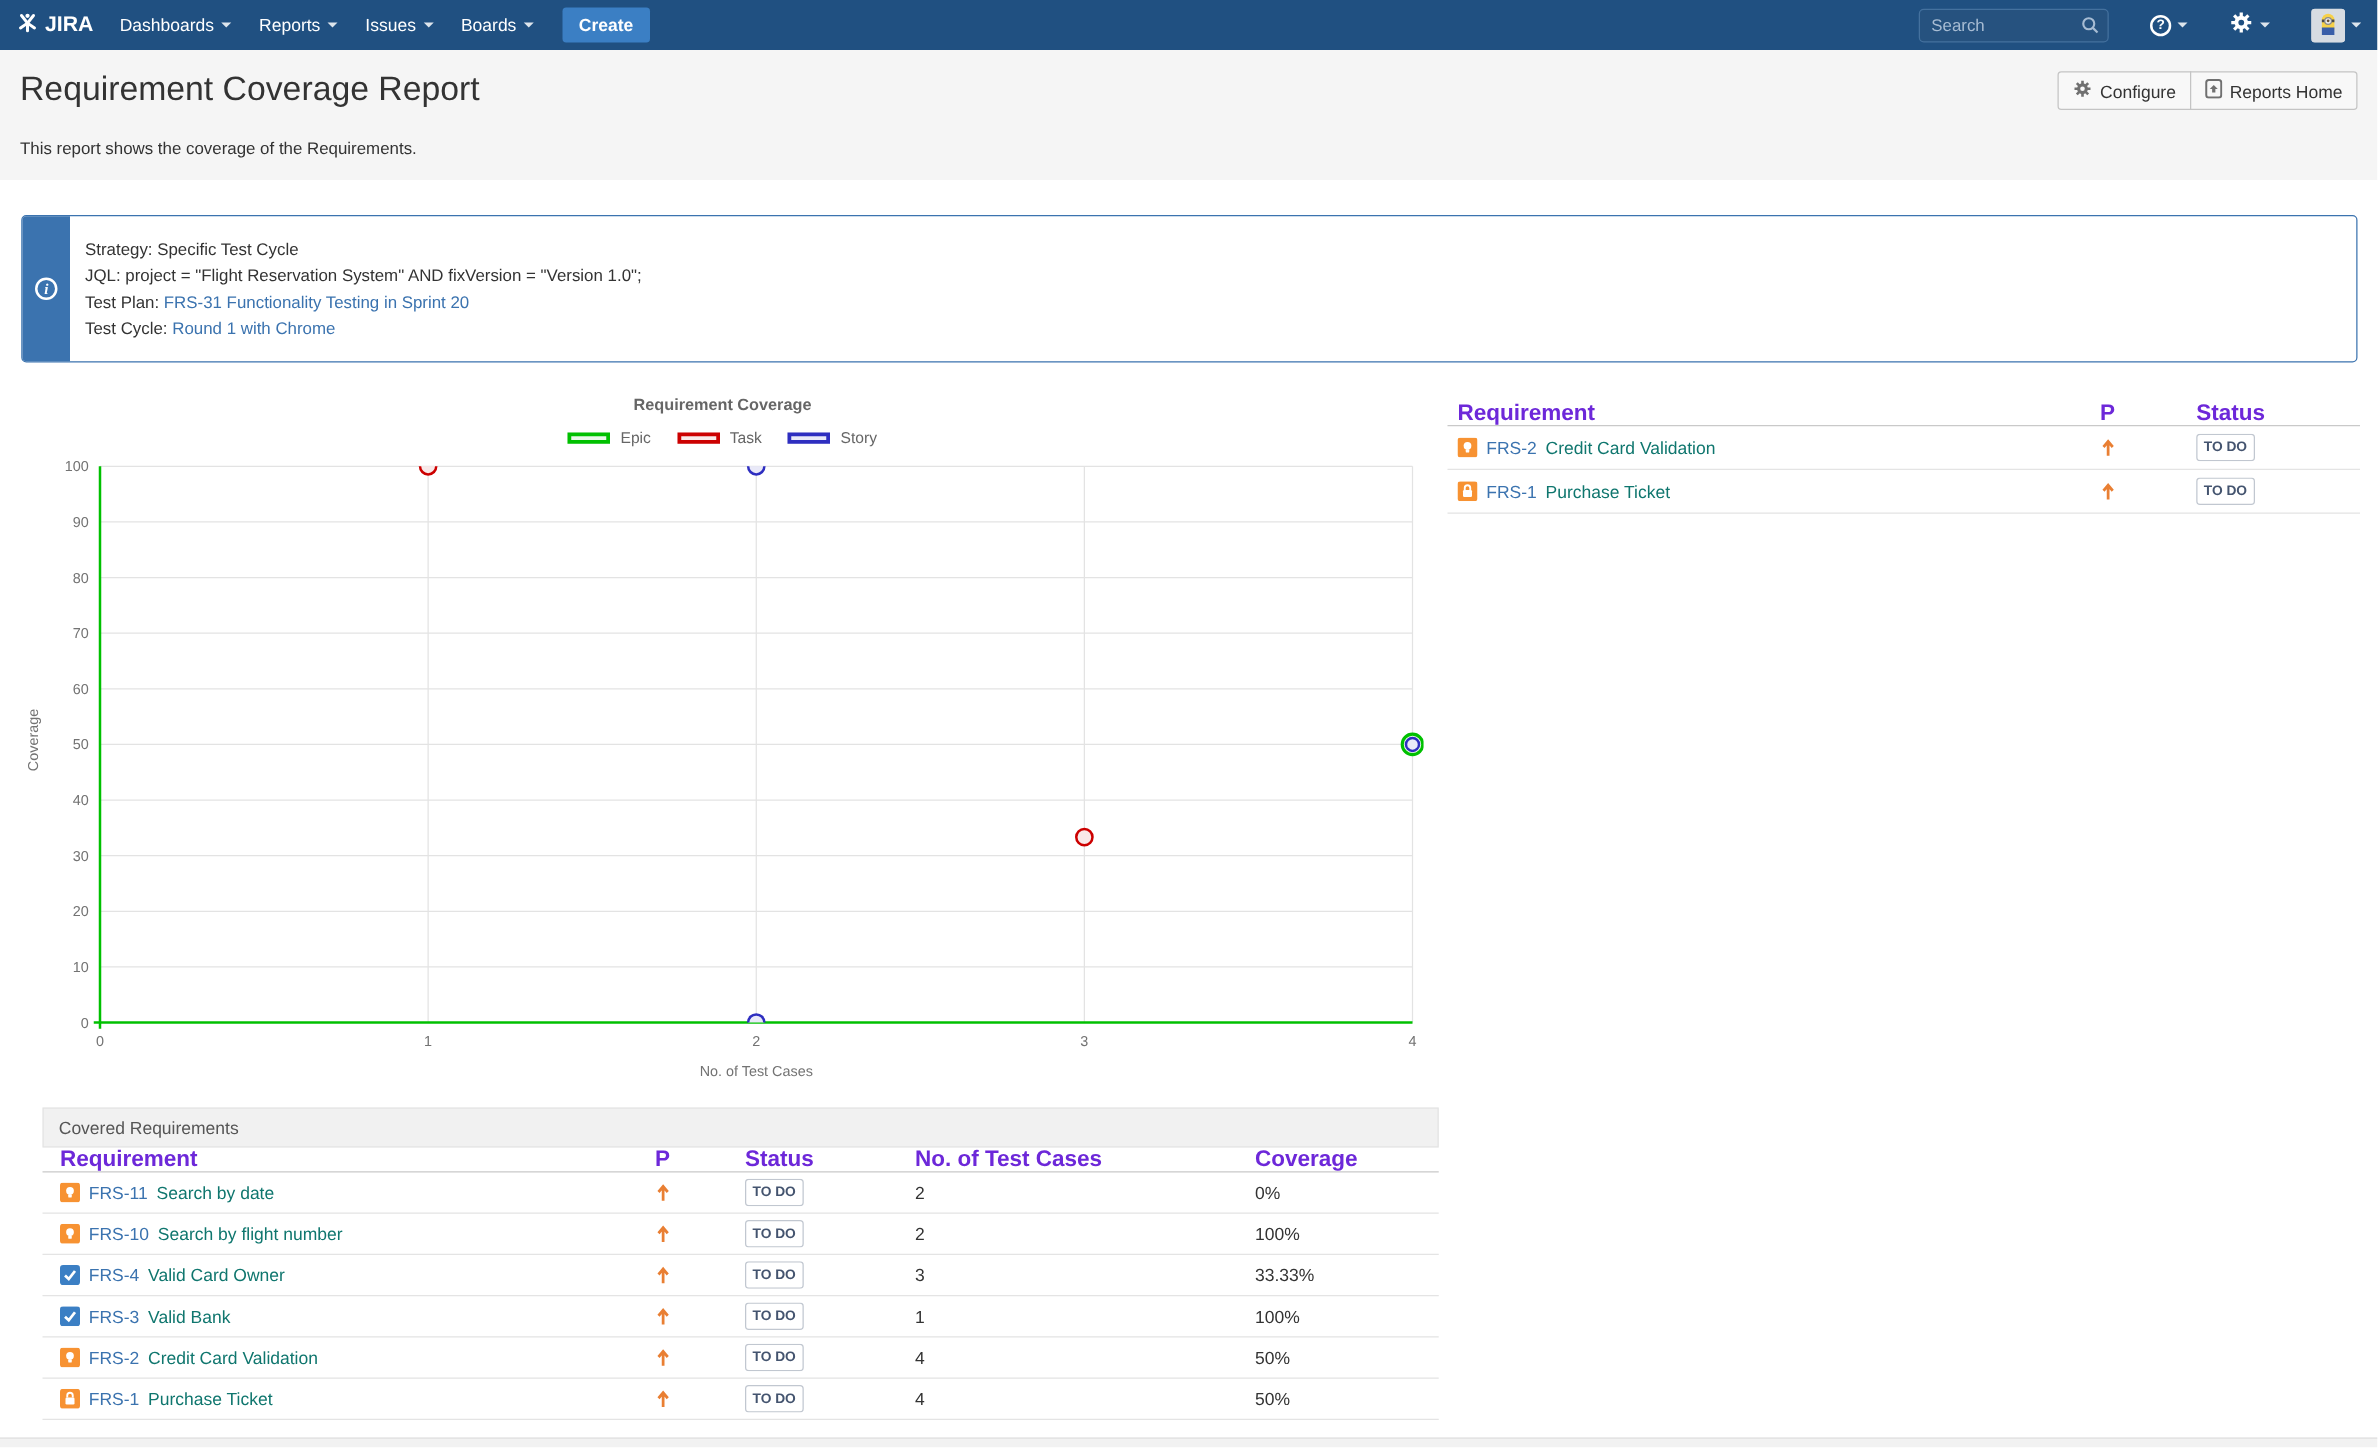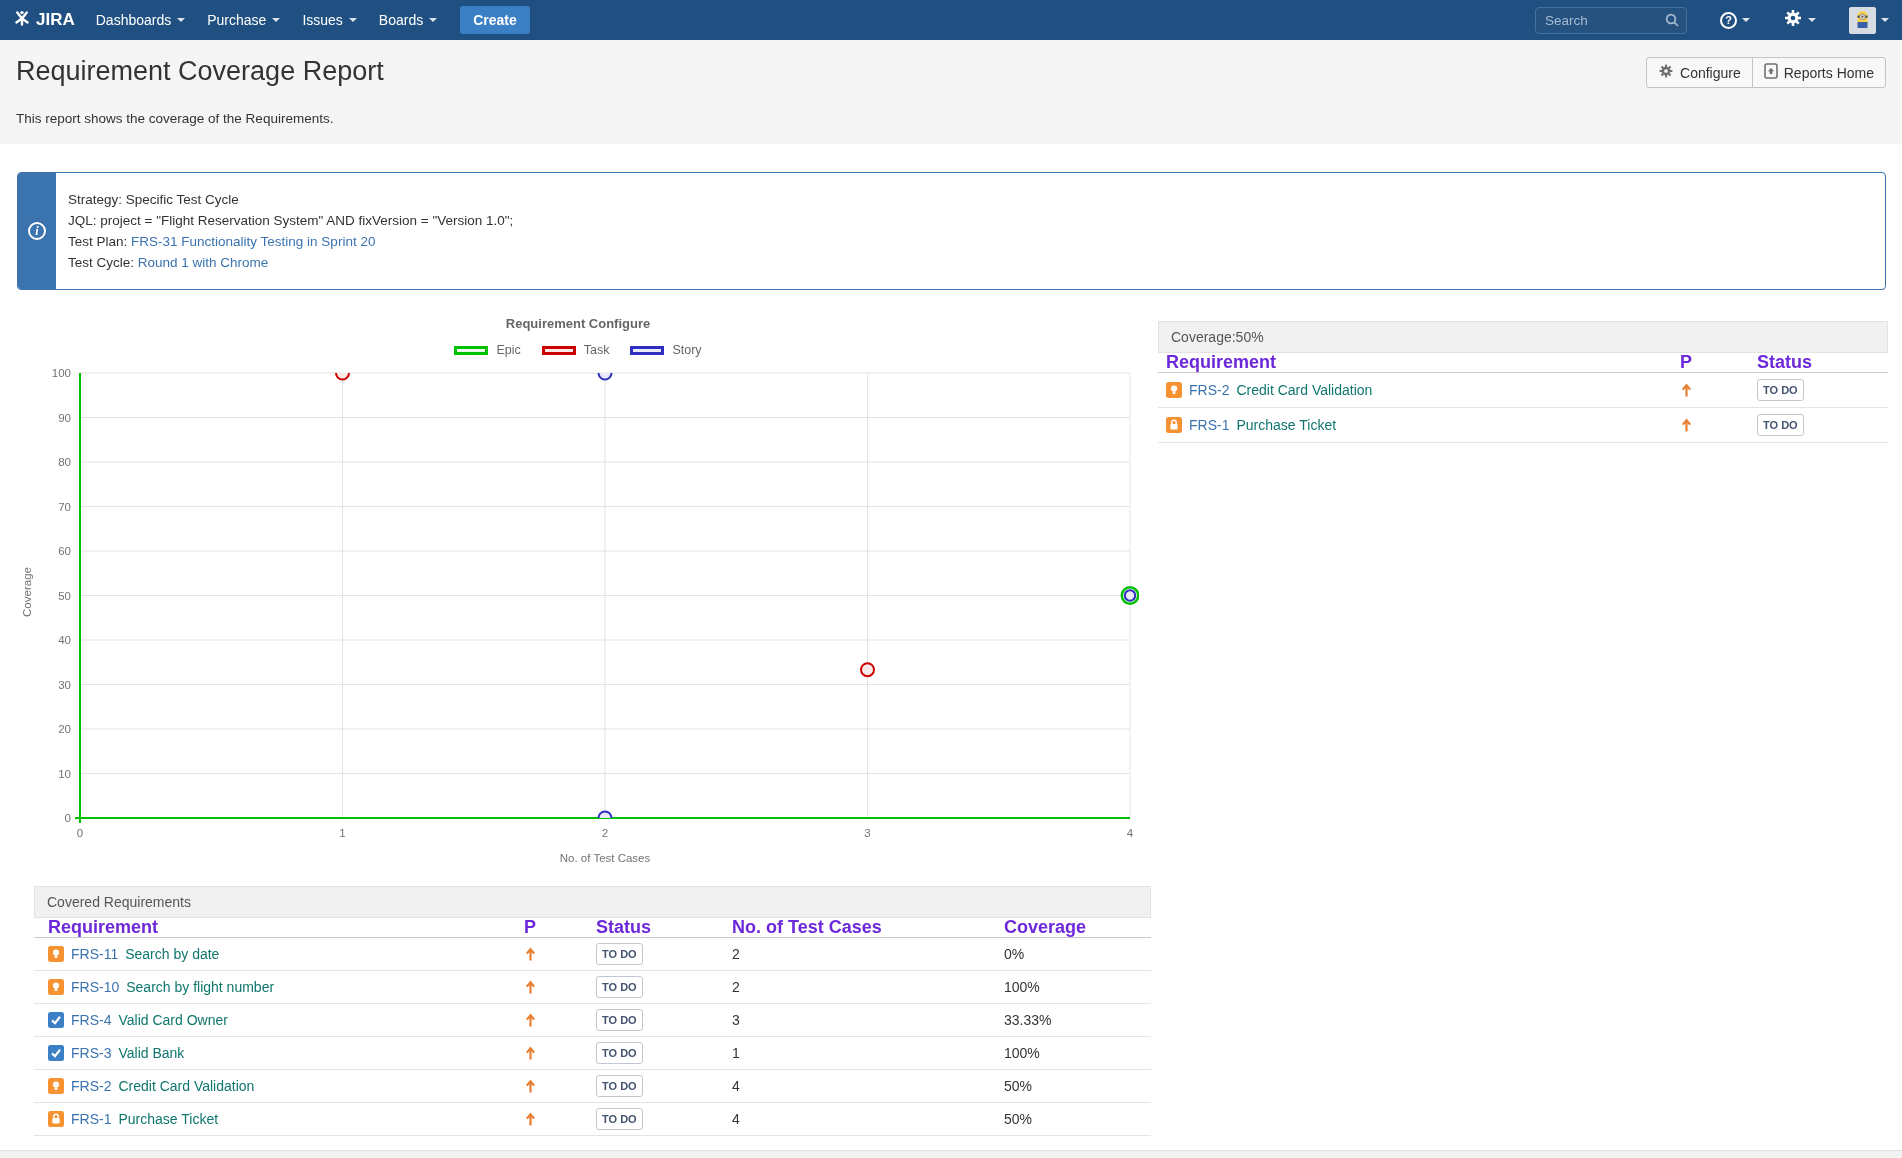--- a/index.html
+++ b/index.html
@@ -82,21 +82,21 @@
           <circle cx="9" cy="3.6" r="1.7" fill="#fff"></circle>
       </svg>
     </span>
     <span>JIRA</span>
   </div>
   <span class="nav-item">
       <span>Dashboards</span>
       <span class="caret"></span>
     </span>
   <span class="nav-item">
-      <span>Purchase</span>
+      <span>Reports</span>
       <span class="caret"></span>
     </span>
   <span class="nav-item">
       <span>Issues</span>
       <span class="caret"></span>
     </span>
   <span class="nav-item">
       <span>Boards</span>
       <span class="caret"></span>
     </span>
@@ -186,21 +186,21 @@
       <div><span>Strategy: </span><span>Specific Test Cycle</span></div>
       <div><span>JQL: </span><span>project = "Flight Reservation System" AND fixVersion = "Version 1.0";</span></div>
       <div><span>Test Plan: </span><a>FRS-31 Functionality Testing in Sprint 20</a></div>
       <div><span>Test Cycle: </span><a>Round 1 with Chrome</a></div>
     </div>
 </div>
 
 <div class="main-row">
 
   <div class="chart-col">
-    <div class="chart-title">Requirement Configure</div>
+    <div class="chart-title">Requirement Coverage</div>
     <div class="chart-legend" id="chart-legend">
         <span class="legend-item">
           <span class="legend-swatch" style="border-color: rgb(0, 192, 0); background: rgb(233, 248, 233);"></span>
           <span class="legend-label">Epic</span>
         </span>
         <span class="legend-item">
           <span class="legend-swatch" style="border-color: rgb(204, 0, 0); background: rgb(249, 233, 233);"></span>
           <span class="legend-label">Task</span>
         </span>
         <span class="legend-item">
@@ -414,21 +414,20 @@
               <span class="status-badge">TO DO</span>
             </div>
             <div class="cell">4</div>
             <div class="cell">50%</div>
           </div>
         </div>
     </div>
   </div>
 
   <div class="side-panel table-side">
-    <div class="section-bar">Coverage:50%</div>
     <div class="trow thead" id="side-thead">
         <div class="cell cell-req">Requirement</div>
         <div class="cell">P</div>
         <div class="cell">Status</div>
       </div>
     <div id="side-tbody">
         <div class="trow data-row">
           <div class="cell cell-req">
             <span style="display: inline-flex;">
               <svg width="16" height="16" viewBox="0 0 16 16">

